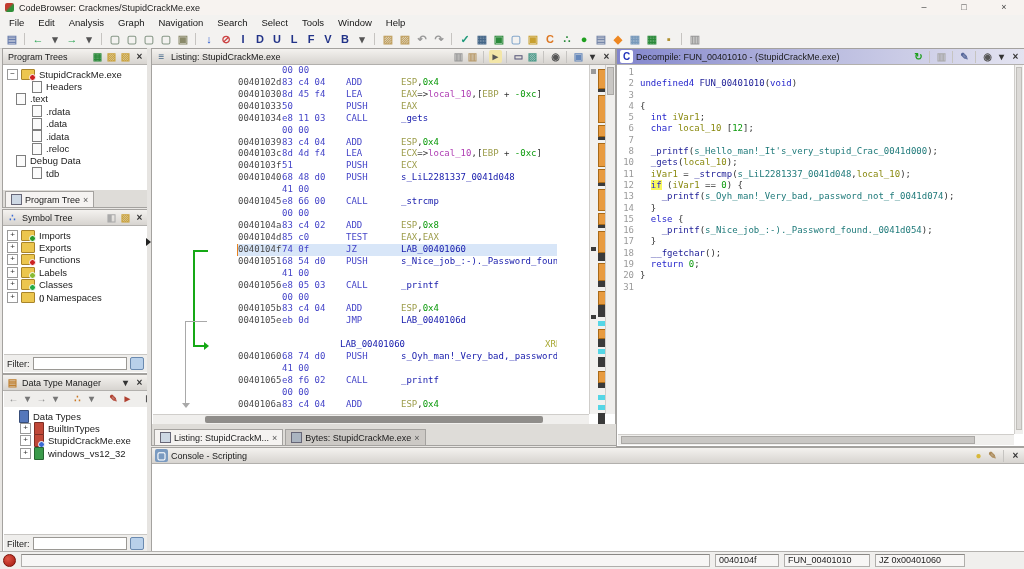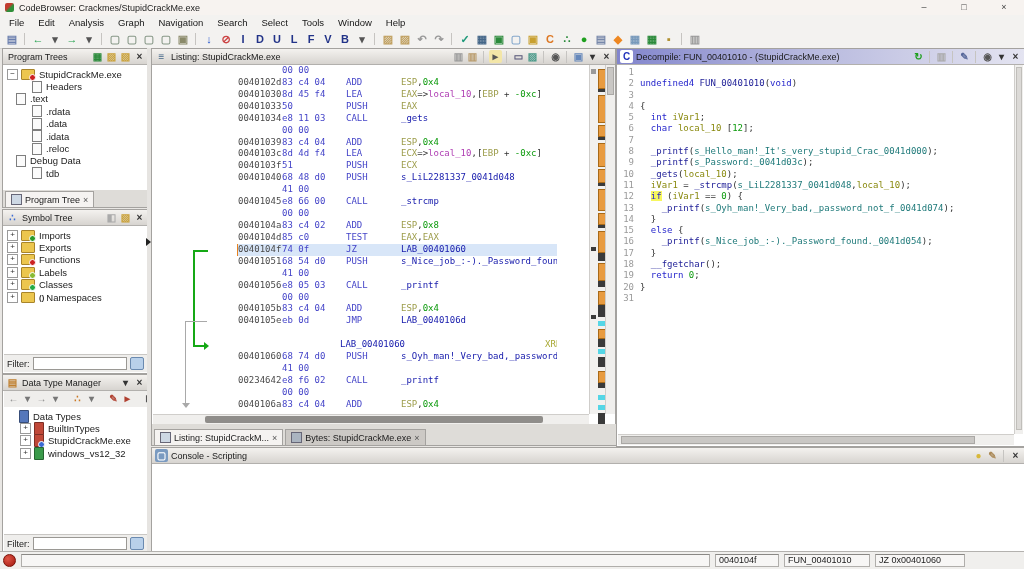--- a/index.html
+++ b/index.html
@@ -411,21 +411,21 @@
       <div class="lrow"><span class="c-addr col-addr">00401051</span><span class="c-byte col-byte">68 54 d0</span><span class="c-mnem col-mnem">PUSH</span><span class="col-ops"><span class="c-sym">s_Nice_job_:-)._Password_found._0041d054</span></span></div>
       <div class="lrow"><span class="c-byte col-byte">41 00</span></div>
       <div class="lrow"><span class="c-addr col-addr">00401056</span><span class="c-byte col-byte">e8 05 03</span><span class="c-mnem col-mnem">CALL</span><span class="col-ops"><span class="c-sym">_printf</span></span></div>
       <div class="lrow"><span class="c-byte col-byte">00 00</span></div>
       <div class="lrow"><span class="c-addr col-addr">0040105b</span><span class="c-byte col-byte">83 c4 04</span><span class="c-mnem col-mnem">ADD</span><span class="col-ops"><span class="c-reg">ESP</span><span class="c-pln">,</span><span class="c-scal">0x4</span></span></div>
       <div class="lrow"><span class="c-addr col-addr">0040105e</span><span class="c-byte col-byte">eb 0d</span><span class="c-mnem col-mnem">JMP</span><span class="col-ops"><span class="c-sym">LAB_0040106d</span></span></div>
       <div class="lrow"></div>
       <div class="lrow"><span class="c-sym col-lbl">LAB_00401060</span><span class="c-xref col-xref">XREF[1]:</span></div>
       <div class="lrow"><span class="c-addr col-addr">00401060</span><span class="c-byte col-byte">68 74 d0</span><span class="c-mnem col-mnem">PUSH</span><span class="col-ops"><span class="c-sym">s_Oyh_man!_Very_bad,_password_not_f_0041d074</span></span></div>
       <div class="lrow"><span class="c-byte col-byte">41 00</span></div>
-      <div class="lrow"><span class="c-addr col-addr">00234642</span><span class="c-byte col-byte">e8 f6 02</span><span class="c-mnem col-mnem">CALL</span><span class="col-ops"><span class="c-sym">_printf</span></span></div>
+      <div class="lrow"><span class="c-addr col-addr">00401065</span><span class="c-byte col-byte">e8 f6 02</span><span class="c-mnem col-mnem">CALL</span><span class="col-ops"><span class="c-sym">_printf</span></span></div>
       <div class="lrow"><span class="c-byte col-byte">00 00</span></div>
       <div class="lrow"><span class="c-addr col-addr">0040106a</span><span class="c-byte col-byte">83 c4 04</span><span class="c-mnem col-mnem">ADD</span><span class="col-ops"><span class="c-reg">ESP</span><span class="c-pln">,</span><span class="c-scal">0x4</span></span></div>
     </div>
   <div class="lst-overview">
       <div class="mark lane1 mk-g" style="top: 4px; height: 5px;"></div>
       <div class="mark lane1 mk-d" style="top: 182px; height: 4px;"></div>
       <div class="mark lane1 mk-d" style="top: 250px; height: 4px;"></div>
       <div class="mark lane2 mk-o" style="top: 4px; height: 18px;"></div>
       <div class="mark lane2 mk-d" style="top: 24px; height: 3px;"></div>
       <div class="mark lane2 mk-o" style="top: 30px; height: 26px;"></div>
@@ -494,21 +494,20 @@
   </div>
   <div class="dc-rows">
       <div class="drow"><span class="lnum">1</span><span></span></div>
       <div class="drow"><span class="lnum">2</span><span><span class="c-type">undefined4 </span><span class="c-func">FUN_00401010</span><span class="c-pln">(</span><span class="c-type">void</span><span class="c-pln">)</span></span></div>
       <div class="drow"><span class="lnum">3</span><span></span></div>
       <div class="drow"><span class="lnum">4</span><span><span class="c-pln">{</span></span></div>
       <div class="drow"><span class="lnum">5</span><span><span class="c-pln">  </span><span class="c-type">int</span><span class="c-pln"> </span><span class="c-varw">iVar1</span><span class="c-pln">;</span></span></div>
       <div class="drow"><span class="lnum">6</span><span><span class="c-pln">  </span><span class="c-type">char</span><span class="c-pln"> </span><span class="c-varw">local_10</span><span class="c-pln"> [</span><span class="c-const">12</span><span class="c-pln">];</span></span></div>
       <div class="drow"><span class="lnum">7</span><span></span></div>
       <div class="drow"><span class="lnum">8</span><span><span class="c-pln">  </span><span class="c-func">_printf</span><span class="c-pln">(</span><span class="c-glob">s_Hello_man!_It's_very_stupid_Crac_0041d000</span><span class="c-pln">);</span></span></div>
-      <div class="drow"><span class="lnum">9</span><span><span class="c-pln">  </span><span class="c-func">_printf</span><span class="c-pln">(</span><span class="c-glob">s_Password:_0041d03c</span><span class="c-pln">);</span></span></div>
       <div class="drow"><span class="lnum">10</span><span><span class="c-pln">  </span><span class="c-func">_gets</span><span class="c-pln">(</span><span class="c-varw">local_10</span><span class="c-pln">);</span></span></div>
       <div class="drow"><span class="lnum">11</span><span><span class="c-pln">  </span><span class="c-varw">iVar1</span><span class="c-pln"> = </span><span class="c-func">_strcmp</span><span class="c-pln">(</span><span class="c-glob">s_LiL2281337_0041d048</span><span class="c-pln">,</span><span class="c-varw">local_10</span><span class="c-pln">);</span></span></div>
       <div class="drow"><span class="lnum">12</span><span><span class="c-pln">  </span><span class="c-key c-hl">if</span><span class="c-pln"> (</span><span class="c-varw">iVar1</span><span class="c-pln"> == </span><span class="c-const">0</span><span class="c-pln">) {</span></span></div>
       <div class="drow"><span class="lnum">13</span><span><span class="c-pln">    </span><span class="c-func">_printf</span><span class="c-pln">(</span><span class="c-glob">s_Oyh_man!_Very_bad,_password_not_f_0041d074</span><span class="c-pln">);</span></span></div>
       <div class="drow"><span class="lnum">14</span><span><span class="c-pln">  }</span></span></div>
       <div class="drow"><span class="lnum">15</span><span><span class="c-pln">  </span><span class="c-key">else</span><span class="c-pln"> {</span></span></div>
       <div class="drow"><span class="lnum">16</span><span><span class="c-pln">    </span><span class="c-func">_printf</span><span class="c-pln">(</span><span class="c-glob">s_Nice_job_:-)._Password_found._0041d054</span><span class="c-pln">);</span></span></div>
       <div class="drow"><span class="lnum">17</span><span><span class="c-pln">  }</span></span></div>
       <div class="drow"><span class="lnum">18</span><span><span class="c-pln">  </span><span class="c-func">__fgetchar</span><span class="c-pln">();</span></span></div>
       <div class="drow"><span class="lnum">19</span><span><span class="c-pln">  </span><span class="c-key">return</span><span class="c-pln"> </span><span class="c-const">0</span><span class="c-pln">;</span></span></div>

